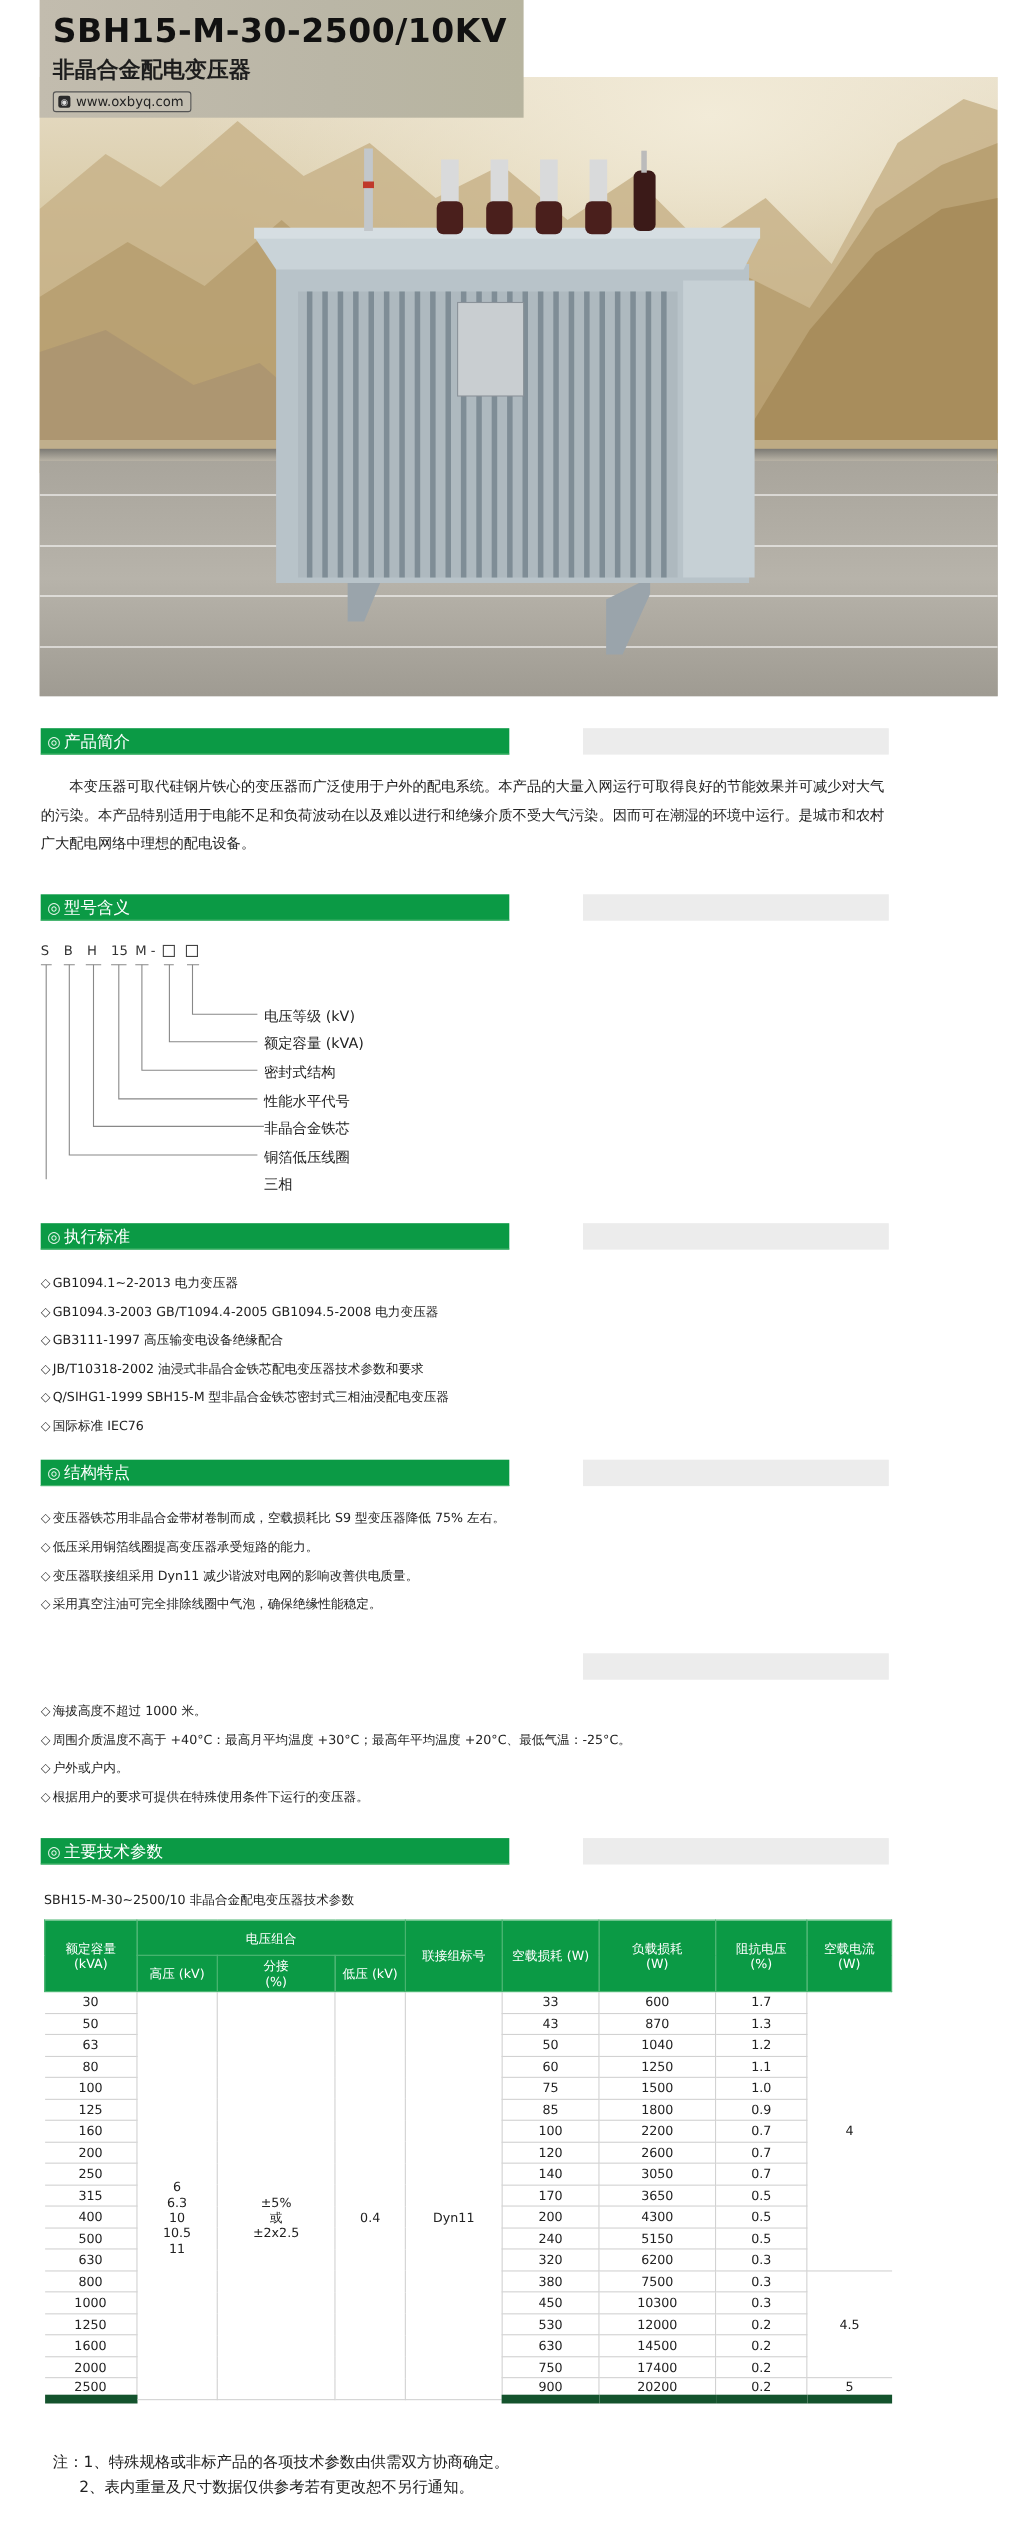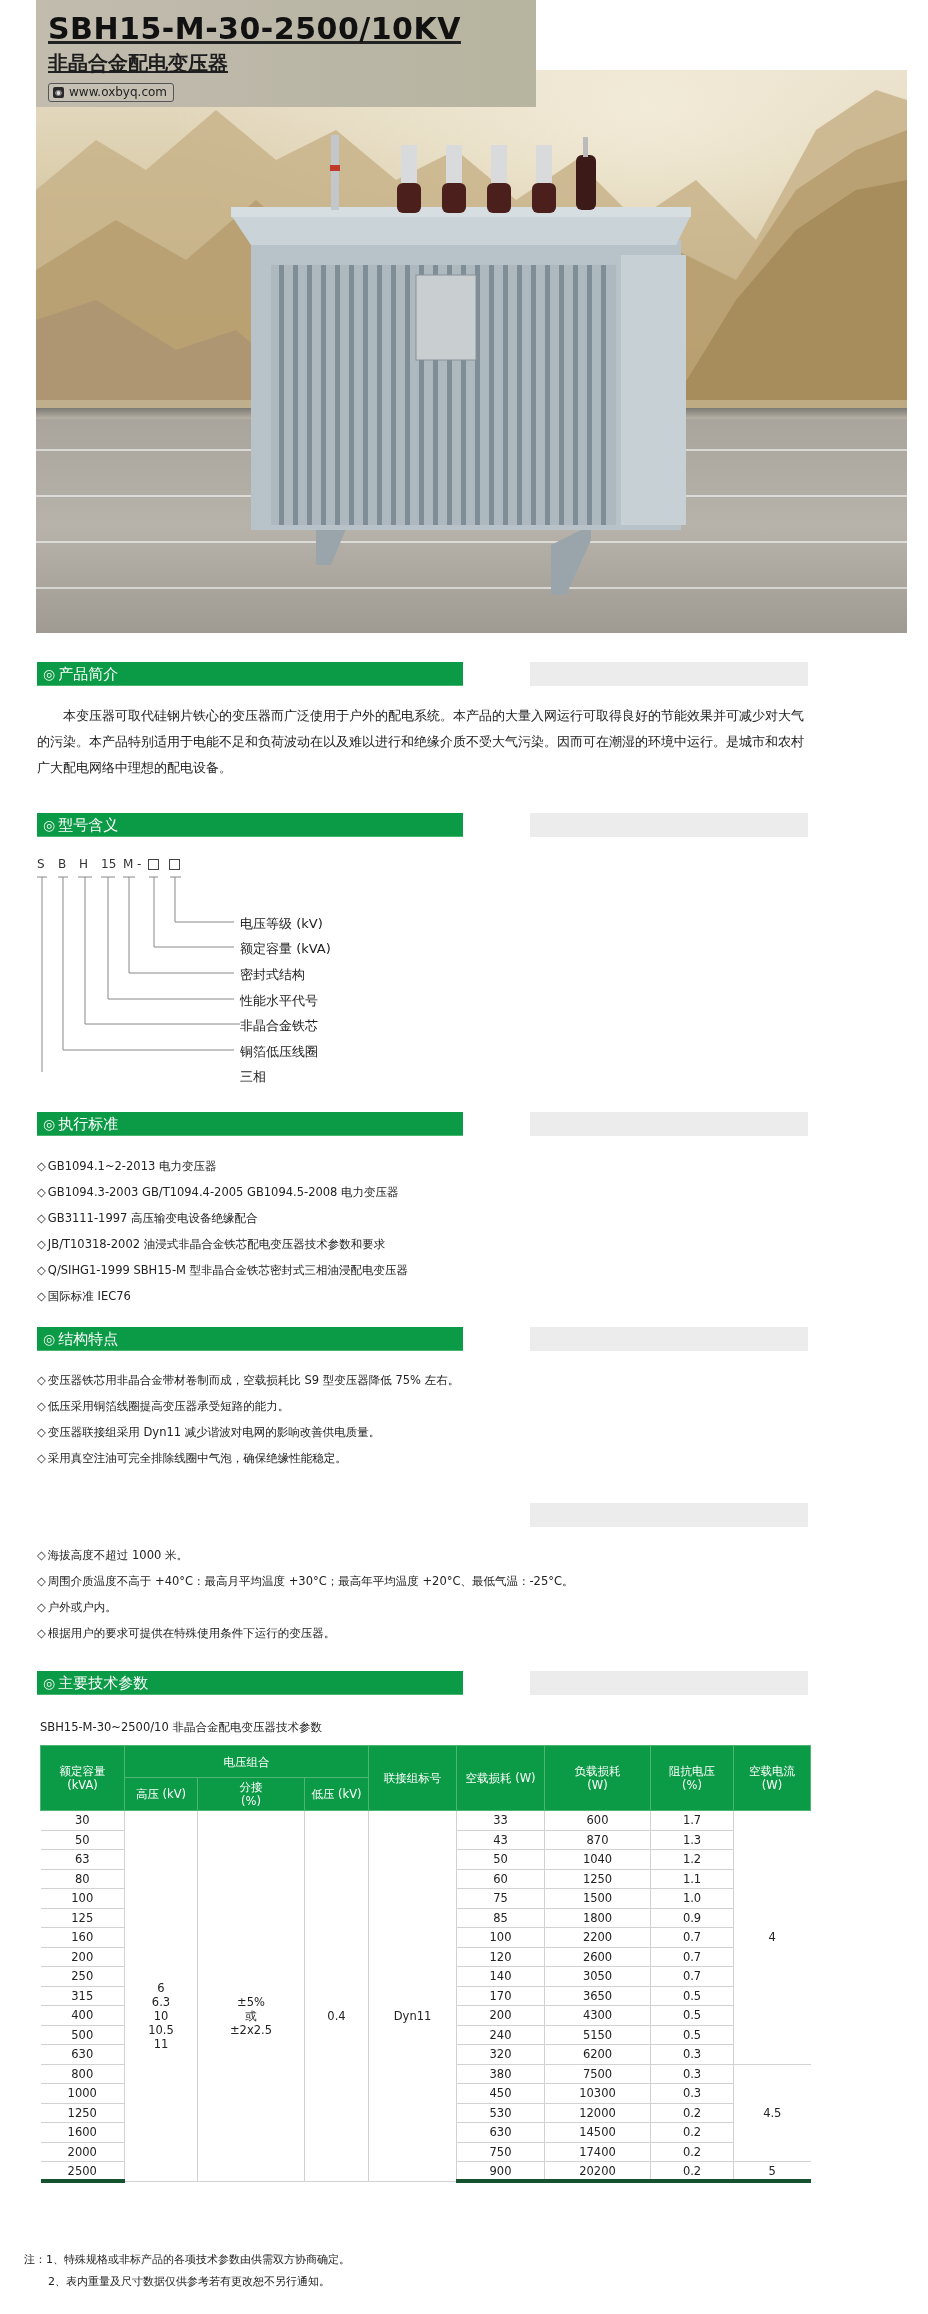--- a/index.html
+++ b/index.html
@@ -26,24 +26,23 @@
       repeating-linear-gradient(0deg, rgba(255,255,255,0.0) 0 44px, rgba(255,255,255,0.55) 44px 46px),
       linear-gradient(180deg, #a9a59c 0%, #b7b3aa 50%, #9f9b92 100%);
   }
   .hero .horizon { position:absolute; left:0; top:60%; width:100%; height:14px;
     background: linear-gradient(180deg, #7c7a74, #c9c2b3); }
 
   .xfmr { position:absolute; left:185px; top:25px; width:520px; height:510px; }
 
   
   .title-block {
-    position: absolute; left: 36px; top: 0; width: 500px; height: 107px;
+    position: absolute; left: 36px; top: 0; width: 440px; height: 107px;
     background: linear-gradient(90deg, #c2bcae 0%, #bab6a6 60%, #b7b49f 100%);
     padding: 12px 0 0 12px;
-    text-decoration: underline;
   }
   .title-block .model {
     font-family: "DejaVu Sans", sans-serif; font-weight: bold;
     font-size: 30px; letter-spacing: 0.5px; color: #111; line-height: 34px;
   }
   .title-block .subtitle {
     font-size: 20px; font-weight: bold; color: #1d1d1d; margin-top: 4px; line-height: 26px;
   }
   .title-block .url {
     display: inline-flex; align-items: center; gap: 5px;
@@ -99,24 +98,24 @@
   table.params th {
     background: #0b9a45; color: #fff; font-weight: normal;
     border: 1px solid #4cb672; text-align: center; vertical-align: middle;
     line-height: 14px; padding: 2px 0;
   }
   table.params td {
     text-align: center; vertical-align: middle; height: 19.5px; line-height: 14px;
     border-left: 1px solid #d2d2d2; border-right: 1px solid #d2d2d2;
     border-bottom: 1px solid #d2d2d2;
   }
-  table.params tr.last td { border-bottom: 4px solid #14532d; }
+  table.params tr.last td { border-bottom: 8px solid #14532d; }
   table.params td.first { border-left: none; }
   table.params td.lastcol { border-right: none; }
-  .notes { position: absolute; left: 24px; top: 2228px; font-size: 11px; line-height: 22px; color: #222; margin-top: 21px; }
+  .notes { position: absolute; left: 48px; top: 2228px; font-size: 14px; line-height: 22px; color: #222; }
   .notes .n2 { padding-left: 24px; }
 </style>
 </head>
 <body>
 
 <div class="hero">
   <div class="sky"></div>
   <svg class="mtn" width="871" height="380" viewBox="0 0 871 380" style="left:0;top:0;">
     <polygon points="0,120 60,70 110,100 180,40 240,90 300,60 360,110 420,80 480,130 540,90 600,150 660,110 720,170 780,60 840,20 871,30 871,360 0,360" fill="#c8b38a" opacity="0.85"></polygon>
     <polygon points="0,200 80,150 150,190 220,130 300,200 360,170 420,230 500,200 560,250 640,180 700,210 760,120 820,80 871,60 871,360 0,360" fill="#b79e70" opacity="0.9"></polygon>

